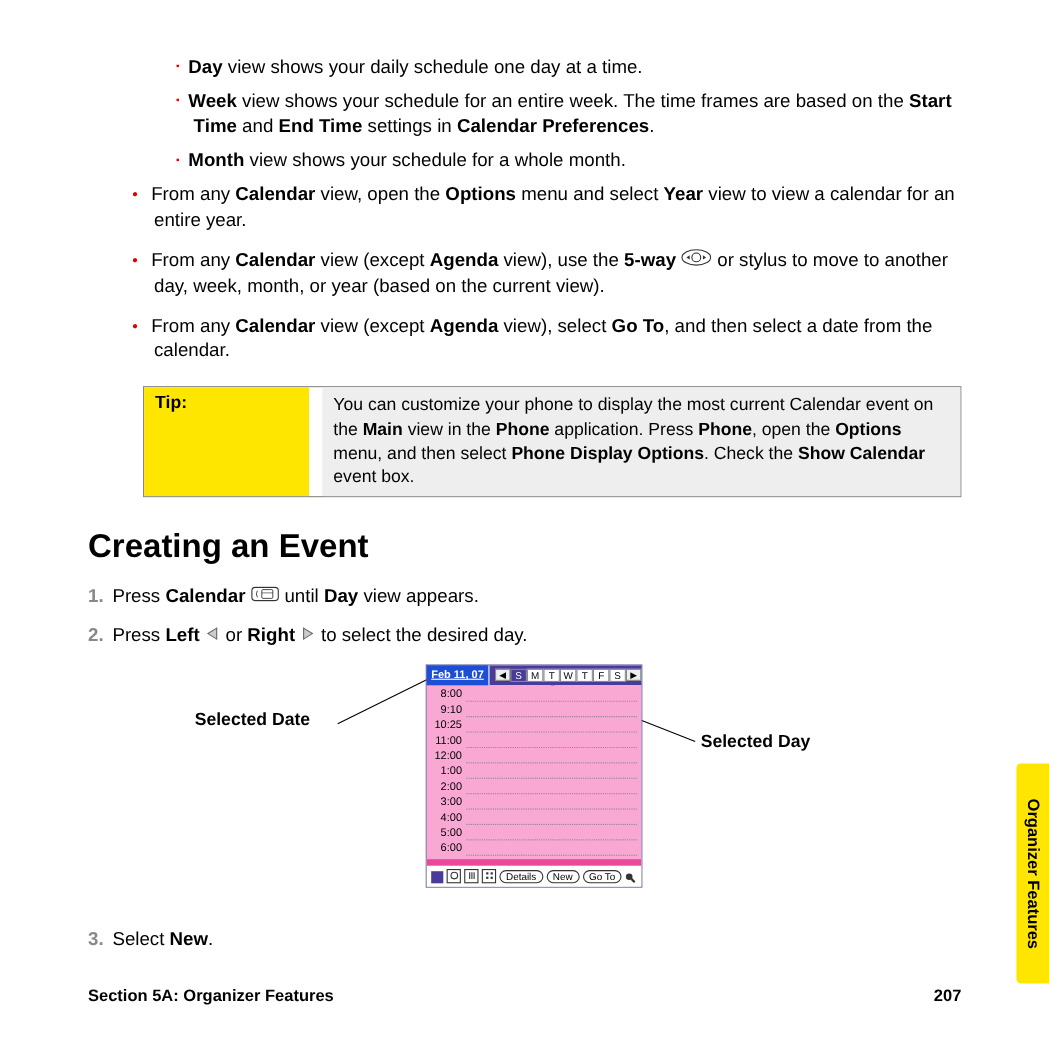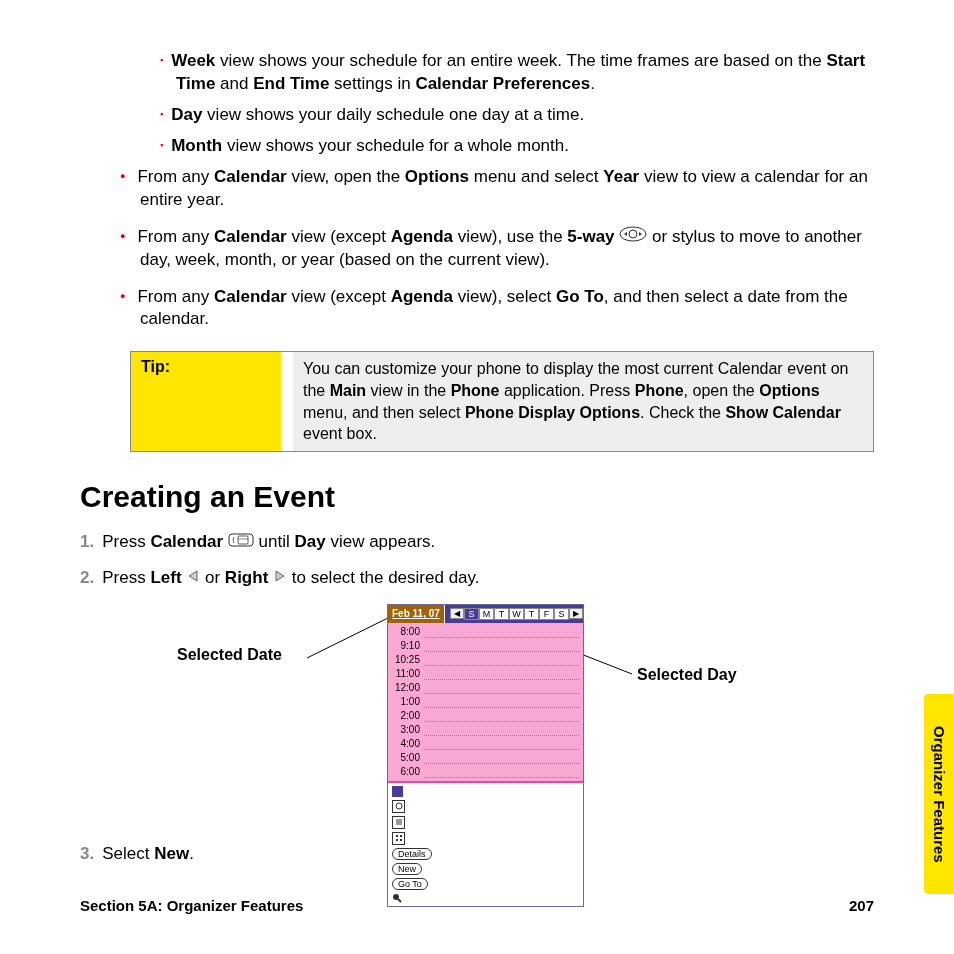--- a/index.html
+++ b/index.html
@@ -79,50 +79,50 @@
   }
   .label-right {
     position: absolute; top: 62px; left: 460px; font-weight: 700; font-size: 16px;
   }
   .cal-img {
     position: absolute; left: 210px; top: 0; width: 195px; border: 1px solid #6a6aa0;
   }
   .cal-header {
     background: #4a3a9a; color: #fff; display: flex; height: 18px; font-size: 10px; align-items: center;
   }
-  .cal-date { background: #a16207; color: #fff; padding: 0 4px; font-weight:700; border-right:1px solid #fff; height:100%; display:flex; align-items:center; text-decoration: underline;}
+  .cal-date { background: #1d4ed8; color: #fff; padding: 0 4px; font-weight:700; border-right:1px solid #fff; height:100%; display:flex; align-items:center; text-decoration: underline;}
   .arrow { width:12px; text-align:center; color:#000; background:#eee; border:1px solid #888; font-size:8px; cursor:pointer;}
   .dow { width:13px; text-align:center; color:#000; background:#fff; border:1px solid #888; font-size:9px;}
   .dow.sel { background: #4a3a9a; color: #fff; }
   .cal-body { background: #f9a8d4; padding: 2px 4px;}
   .cal-row { display:flex; font-size:10px; height:14px; align-items:center;}
   .cal-time { width:28px; text-align:right; padding-right:4px; color:#000;}
   .cal-line { flex:1; border-bottom: 1px dotted #888; height:1px; margin-top:10px;}
-  .cal-footer { background:#fff; border-top:2px solid #ec4899; padding:3px 4px; display:flex; gap:3px; align-items:flex-start;flex-direction:column;}
+  .cal-footer { background:#fff; border-top:6px solid #ec4899; padding:3px 4px; display:flex; gap:3px; align-items:flex-end;}
   .cal-btn { border:1px solid #333; border-radius:8px; font-size:9px; padding:0px 5px; }
   .cal-tiny { width:11px; height:11px; font-size:8px; display:flex; align-items:center; justify-content:center;}
   .foot-icon1 { background:#4a3a9a; }
   .footer {
     position: absolute; bottom: 40px; left: 80px; right: 80px;
     display: flex; justify-content: space-between; font-weight:700; font-size:15px;
   }
   .side-tab {
     position: absolute; right: 0; bottom: 60px; width: 30px; height: 200px;
     background: #ffe600; border-radius: 4px 0 0 4px;
     display:flex; align-items:center; justify-content:center;
     writing-mode: vertical-rl; font-weight:700; font-size:15px;
   }
 </style>
 </head>
 <body>
 
 <div class="content">
 
+  <div class="sq-list sq-bullet"><span class="bold">Day</span><span> view shows your daily schedule one day at a time.</span></div>
   <div class="sq-list sq-bullet"><span class="bold">Week</span><span> view shows your schedule for an entire week. The time frames are based on the </span><span class="bold">Start Time</span><span> and </span><span class="bold">End Time</span><span> settings in </span><span class="bold">Calendar Preferences</span><span>.</span></div>
-  <div class="sq-list sq-bullet"><span class="bold">Day</span><span> view shows your daily schedule one day at a time.</span></div>
   <div class="sq-list sq-bullet"><span class="bold">Month</span><span> view shows your schedule for a whole month.</span></div>
 
   <div class="circ-list circ-bullet"><span>From any </span><span class="bold">Calendar</span><span> view, open the </span><span class="bold">Options</span><span> menu and select </span><span class="bold">Year</span><span> view to view a calendar for an entire year.</span></div>
 
   <div class="circ-list circ-bullet"><span>From any </span><span class="bold">Calendar</span><span> view (except </span><span class="bold">Agenda</span><span> view), use the </span><span class="bold">5-way</span>
     <svg width="28" height="16" viewBox="0 0 28 16">
         <ellipse cx="14" cy="8" rx="13" ry="7" fill="none" stroke="#333"></ellipse>
         <ellipse cx="14" cy="8" rx="4" ry="4" fill="none" stroke="#333"></ellipse>
         <path d="M5 8 L8 6 L8 10 Z M23 8 L20 6 L20 10 Z" fill="#333"></path>
       </svg>

